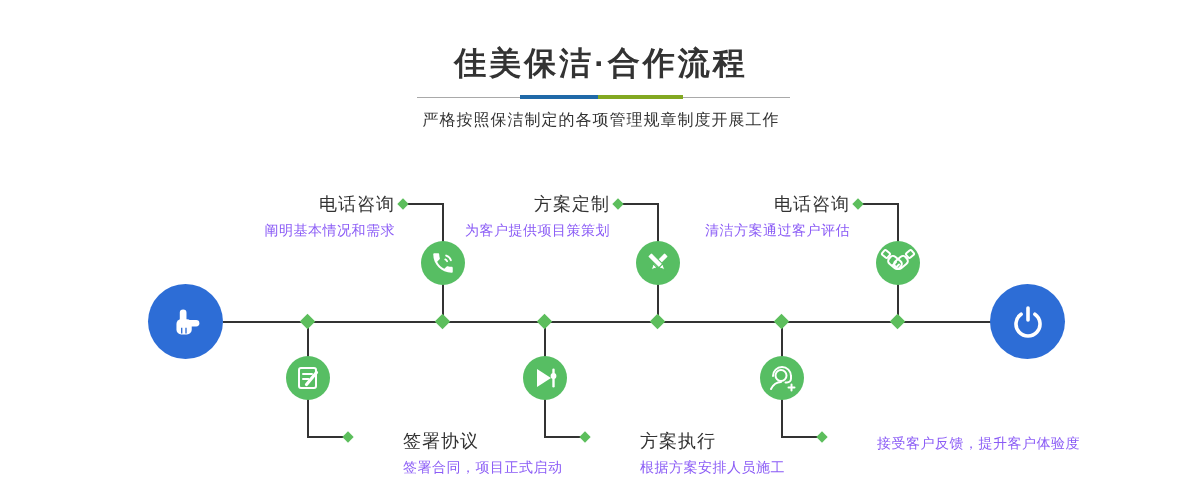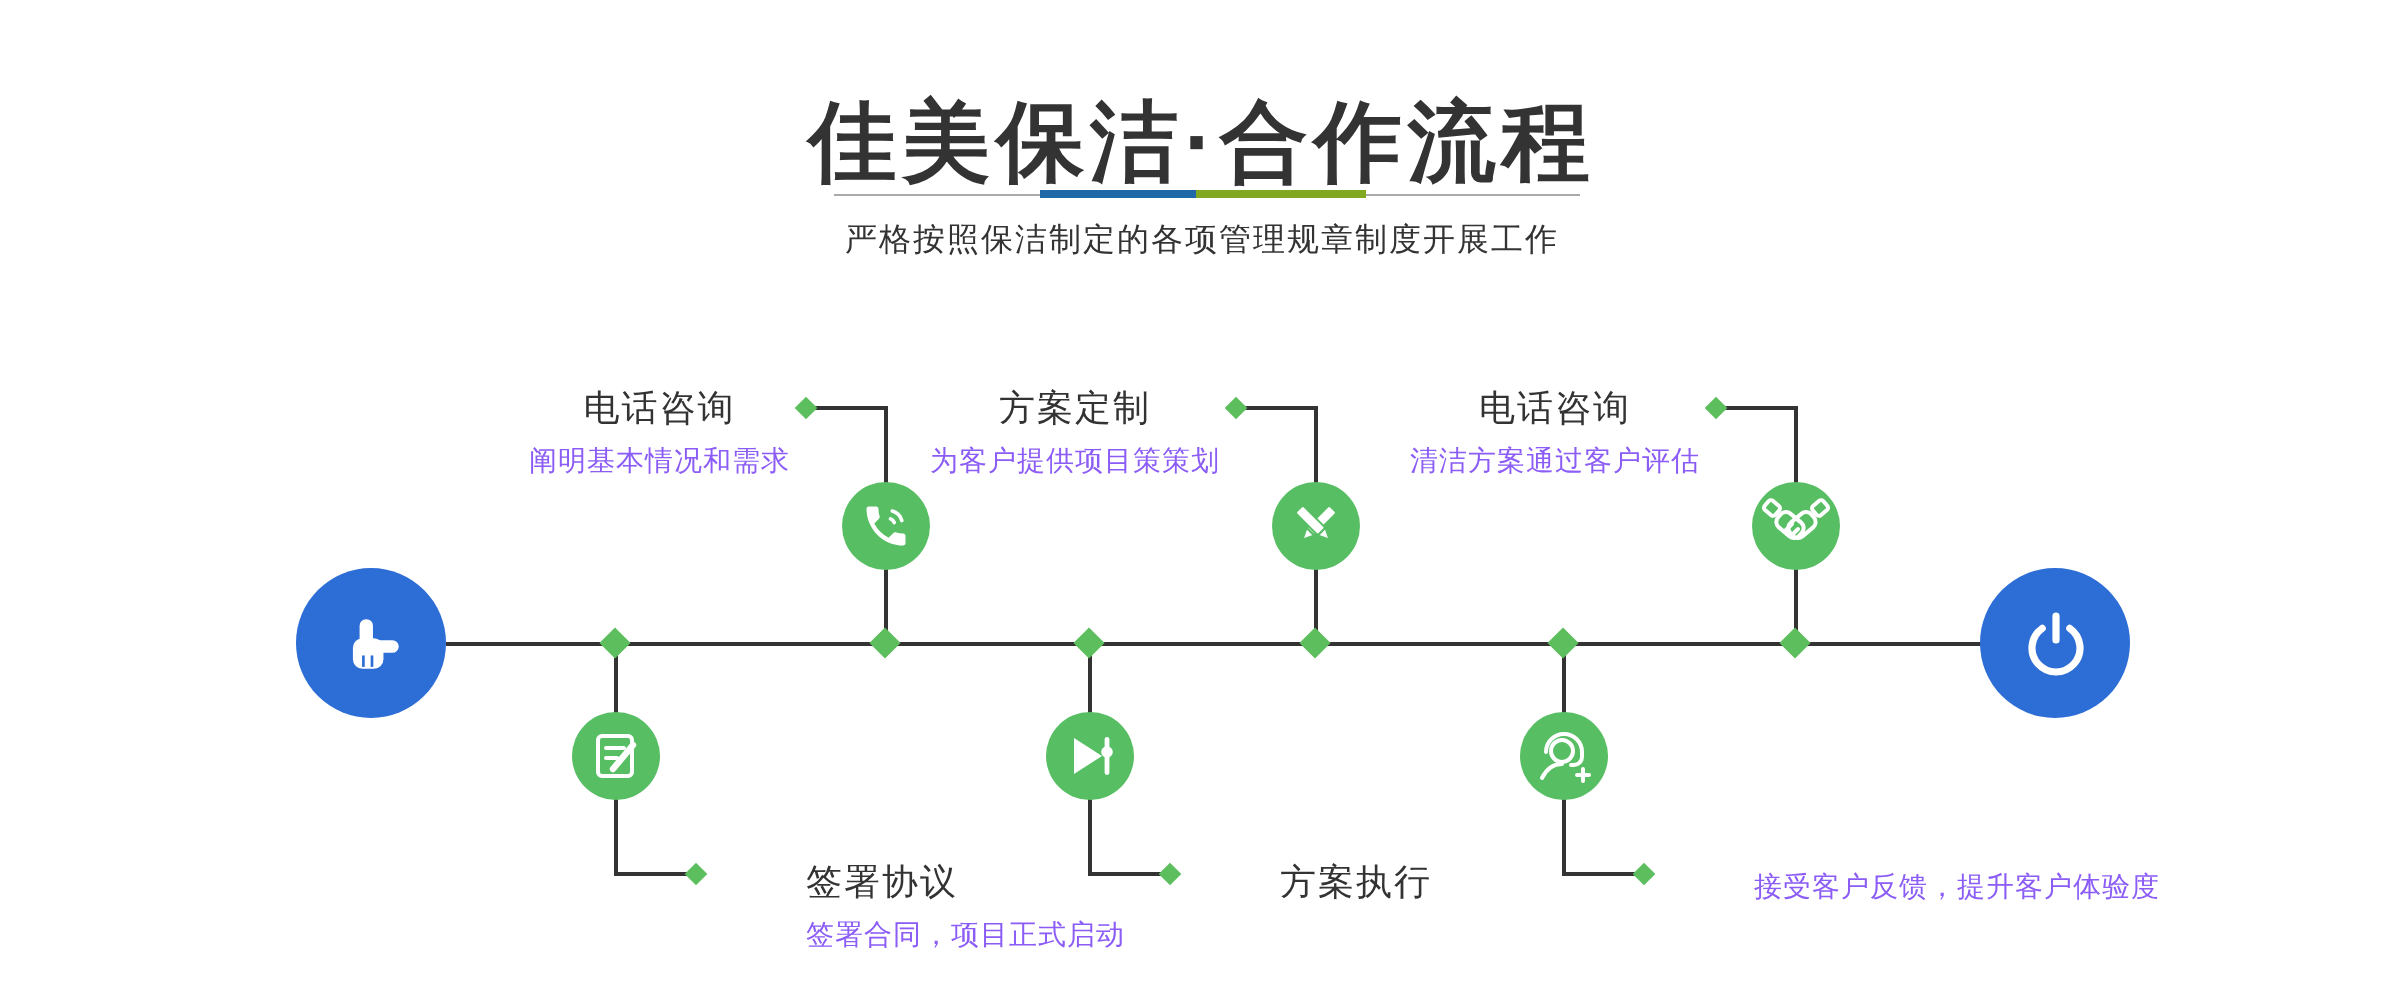--- a/index.html
+++ b/index.html
@@ -3,21 +3,21 @@
 <meta charset="utf-8">
 <style>
   html,body{margin:0;padding:0;background:#fff;}
   .canvas{
     position:relative;width:1202px;height:502px;background:#ffffff;
     font-family:"Liberation Sans","DejaVu Sans",sans-serif;overflow:hidden;
   }
   
   .title{
     position:absolute;top:42px;left:0;width:100%;margin:0;text-align:center;
-    font-size:44px;font-weight:700;color:#333;letter-spacing:3px;
+    font-size:32px;font-weight:700;color:#333;letter-spacing:3px;
   }
   .divider-line{position:absolute;top:97px;left:417px;width:373px;height:1px;background:#a9a9a9;}
   .divider-blue{position:absolute;top:95px;left:520px;width:78px;height:4px;background:#2069a8;}
   .divider-green{position:absolute;top:95px;left:598px;width:85px;height:4px;background:#82a821;}
   .subtitle{
     position:absolute;top:110px;left:0;width:100%;text-align:center;
     font-size:16px;color:#333;letter-spacing:1px;
   }
   
   .main-line{position:absolute;left:223px;top:321px;width:768px;height:2px;background:#333;}
@@ -48,21 +48,21 @@
   .endpoint{
     position:absolute;width:75px;height:75px;border-radius:50%;background:#2d6dd6;
     display:flex;align-items:center;justify-content:center;
   }
   .ep-start{left:148px;top:284px;}
   .ep-end{left:990px;top:284px;}
   
   .step-text{position:absolute;}
   .step-text .t{font-size:18px;color:#333;letter-spacing:1px;}
   .step-text .d{font-size:14px;color:#8b5cf6;margin-top:6px;letter-spacing:0.5px;}
-  .step-text.top{text-align:center;}
+  .step-text.top{text-align:right;}
   .step-text.bottom{text-align:left;margin-left:47px;}
   .t1{top:192px;right:807px;} .t2{top:192px;right:592px;margin-left:18px;} .t3{top:192px;right:352px;}
   .t4{top:429px;left:356px;}  .t5{top:429px;left:593px;}  .t6{top:429px;left:830px;}
 </style>
 </head>
 <body>
 
 <div class="canvas">
 
   <h1 class="title">佳美保洁·合作流程</h1>
@@ -196,18 +196,19 @@
   <div class="step-text top t3">
     <div class="t">电话咨询</div>
     <div class="d">清洁方案通过客户评估</div>
   </div>
   <div class="step-text bottom t4">
     <div class="t">签署协议</div>
     <div class="d">签署合同，项目正式启动</div>
   </div>
   <div class="step-text bottom t5">
     <div class="t">方案执行</div>
+    <div class="d">根据方案安排人员施工</div>
   </div>
   <div class="step-text bottom t6">
     <div class="d">接受客户反馈，提升客户体验度</div>
   </div>
 
 </div>
 
 </body></html>

